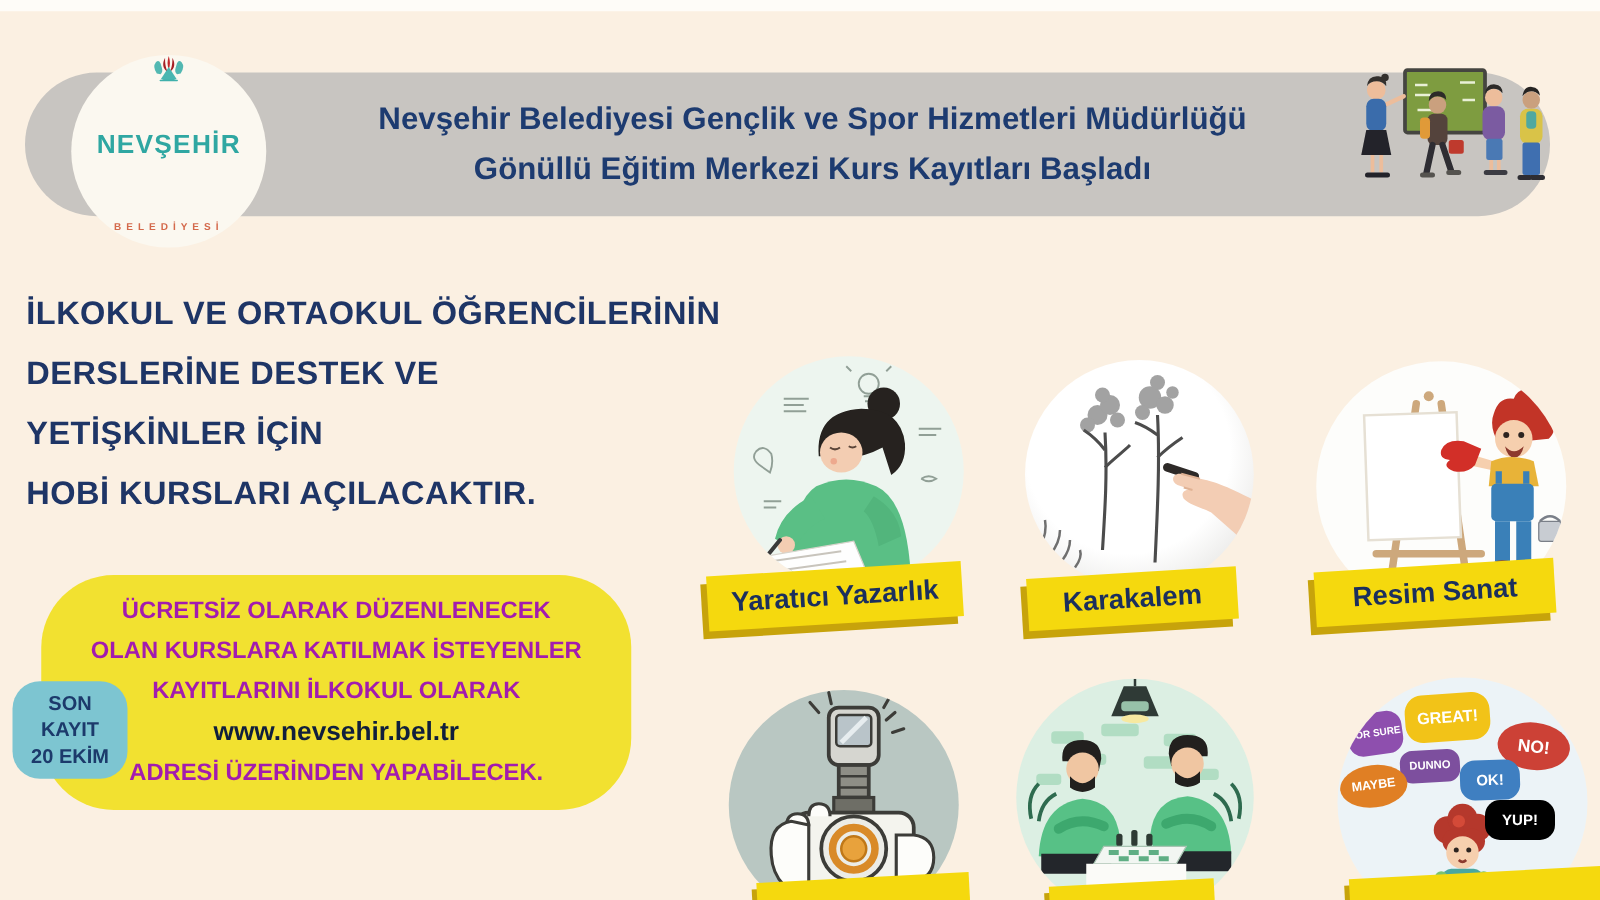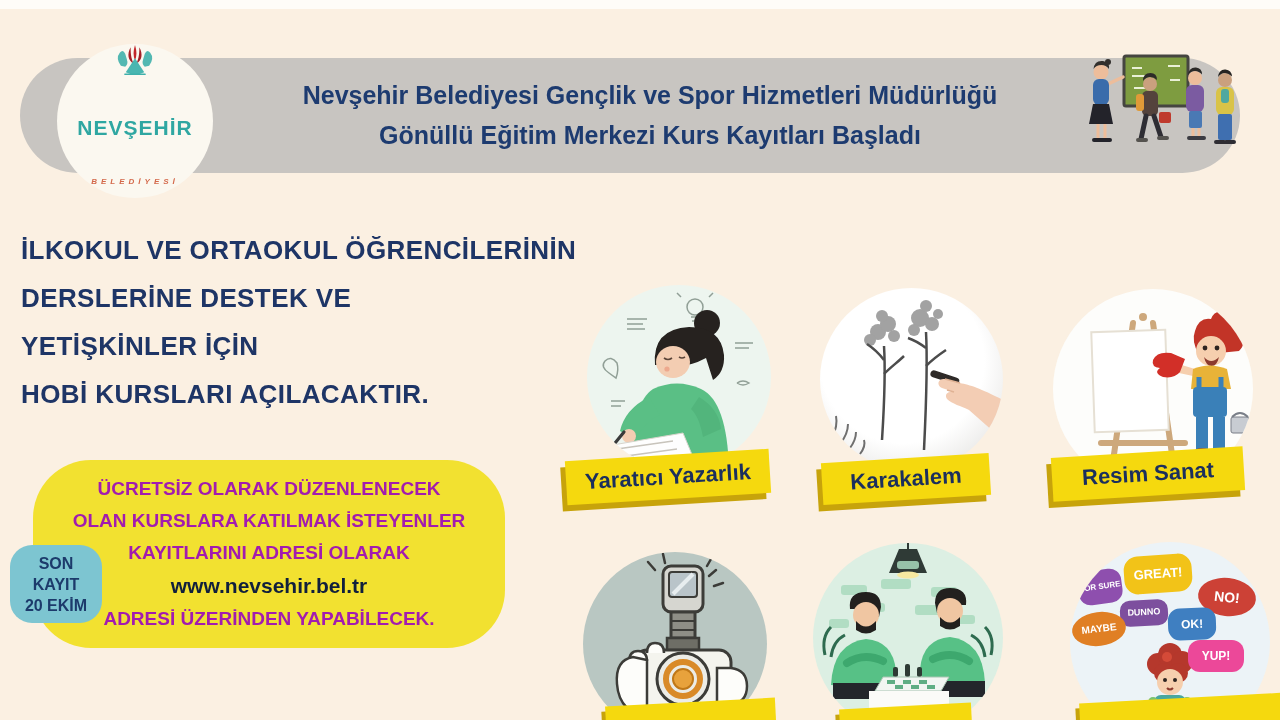--- a/index.html
+++ b/index.html
@@ -11,21 +11,21 @@
   .top-strip { position:absolute; left:0; top:0; width:1280px; height:9px; background:#fefcf8; }
 
   
   .banner { position:absolute; left:20px; top:58px; width:1220px; height:115px;
             background:#c8c5c1; border-radius:60px; }
   .logo-circle { position:absolute; left:57px; top:44px; width:156px; height:154px;
                  background:#fbf8f0; border-radius:50%; z-index:3;
                  display:flex; flex-direction:column; align-items:center; justify-content:flex-end;
                  padding-bottom:12px; box-sizing:border-box;gap:36px; }
   .logo-name { color:#2fa7a2; font-size:21px; font-weight:bold; letter-spacing:1px; line-height:22px; }
-  .logo-sub  { color:#d4694b; font-size:8px; font-weight:bold; letter-spacing:4px; margin-top:2px;font-style:italic; }
+  .logo-sub  { color:#d4694b; font-size:8px; font-weight:bold; letter-spacing:4px; margin-top:14px; }
   .banner-title { position:absolute; left:240px; top:58px; width:820px; height:115px; z-index:2;
                   display:flex; flex-direction:column; justify-content:center; gap:11px; text-align:center; }
   .banner-title .l1, .banner-title .l2 { font-size:25px; font-weight:bold; color:#1d3b70; white-space:nowrap; }
   .classroom { position:absolute; left:1074px; top:50px; width:166px; height:122px; z-index:2; }
 
   
   .intro { position:absolute; left:21px; top:226px; color:#1e3566; font-weight:bold;
            font-size:26px; line-height:48px; letter-spacing:0.4px; white-space:nowrap; }
 
   
@@ -67,21 +67,21 @@
 
   
   .bubble { position:absolute; color:#ffffff; font-weight:bold; text-align:center;
             display:flex; align-items:center; justify-content:center; line-height:1.05; }
   .bb-forsure { left:8px;   top:28px; width:44px; height:34px; background:#8e4fae; border-radius:12px; font-size:8px;  transform:rotate(-8deg); }
   .bb-great   { left:54px;  top:13px; width:68px; height:38px; background:#f2c318; border-radius:14px; font-size:13px; transform:rotate(-4deg); }
   .bb-no      { left:128px; top:36px; width:58px; height:38px; background:#cc4136; border-radius:50%;  font-size:14px; transform:rotate(6deg); }
   .bb-dunno   { left:50px;  top:58px; width:48px; height:26px; background:#7d4f9e; border-radius:10px; font-size:9px;  transform:rotate(-3deg); }
   .bb-maybe   { left:2px;   top:70px; width:54px; height:34px; background:#e07f24; border-radius:50%;  font-size:10px; transform:rotate(-7deg); }
   .bb-ok      { left:98px;  top:66px; width:48px; height:32px; background:#3f7fc1; border-radius:12px; font-size:12px; transform:rotate(-2deg); }
-  .bb-yup     { left:118px; top:98px; width:56px; height:32px; background:#ec4899; border-radius:12px; font-size:12px; }
+  .bb-yup     { left:118px; top:98px; width:56px; height:32px; background:#000000; border-radius:12px; font-size:12px; }
 </style>
 </head>
 <body>
 
 <div class="stage">
   <div class="top-strip"></div>
 
   <div class="banner"></div>
 
   <div class="logo-circle">
@@ -143,21 +143,21 @@
   <div class="intro">
     <div>İLKOKUL VE ORTAOKUL ÖĞRENCİLERİNİN</div>
     <div>DERSLERİNE DESTEK VE</div>
     <div>YETİŞKİNLER İÇİN</div>
     <div>HOBİ KURSLARI AÇILACAKTIR.</div>
   </div>
 
   <div class="info-box">
     <div class="info-line">ÜCRETSİZ OLARAK DÜZENLENECEK</div>
     <div class="info-line">OLAN KURSLARA KATILMAK İSTEYENLER</div>
-    <div class="info-line">KAYITLARINI ADRESİ OLARAK</div>
+    <div class="info-line">KAYITLARINI İLKOKUL OLARAK</div>
     <div class="info-url">www.nevsehir.bel.tr</div>
     <div class="info-line">ADRESİ ÜZERİNDEN YAPABİLECEK.</div>
   </div>
 
   <div class="badge">
     <div>SON</div>
     <div>KAYIT</div>
     <div>20 EKİM</div>
   </div>
 

